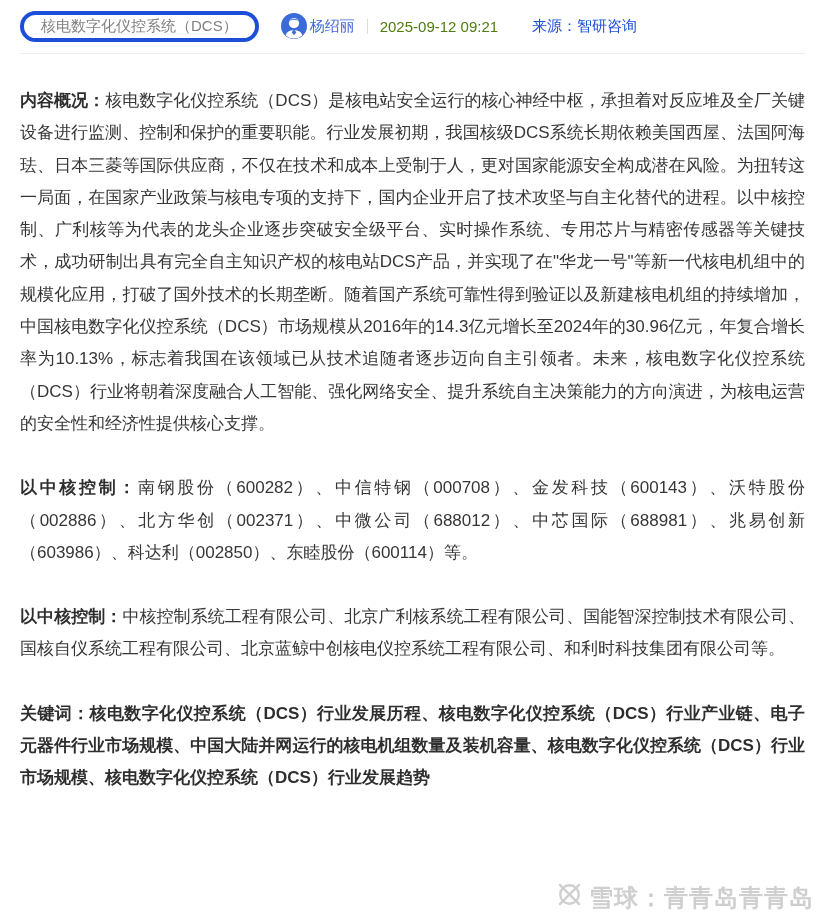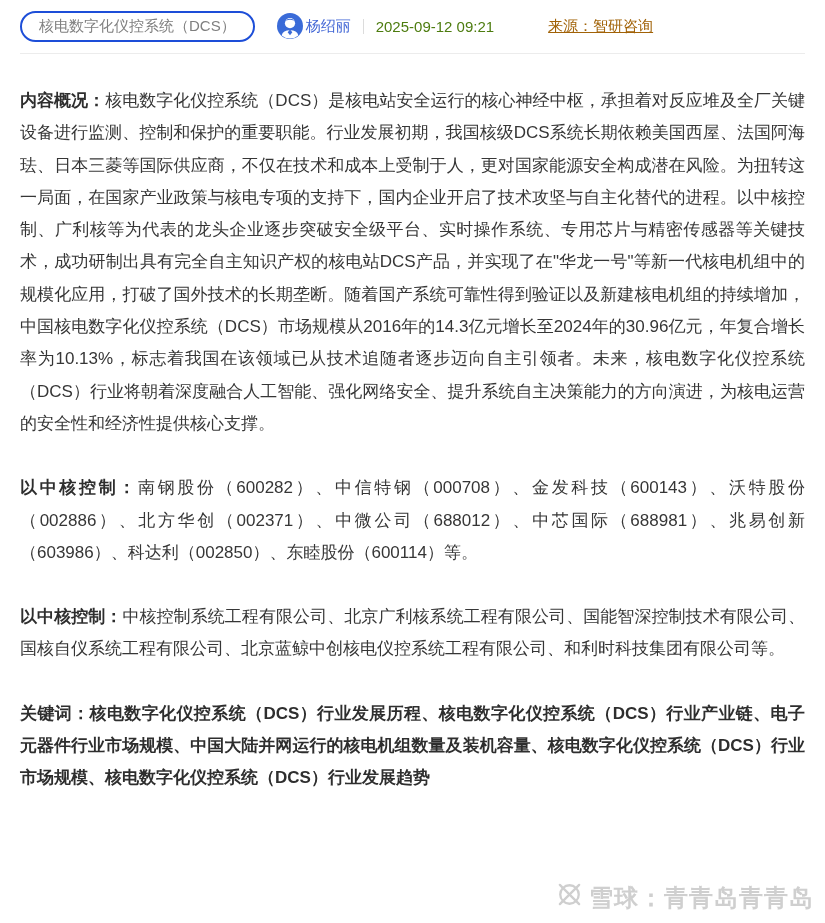--- a/index.html
+++ b/index.html
@@ -26,21 +26,21 @@
     display: flex;
     align-items: center;
     font-size: 15px;
     white-space: nowrap;
   }
   .tag-pill {
     display: inline-flex;
     align-items: center;
     height: 31px;
     padding: 0 17px;
-    border: 2px solid #1d4ed8;
+    border: 4px solid #1d4ed8;
     border-radius: 17px;
     color: #7f7f7f;
     cursor: pointer;
     background: #fff;
   }
   .avatar {
     width: 26px;
     height: 26px;
     margin-left: 22px;
     display: inline-flex;
@@ -53,21 +53,21 @@
     text-decoration: none;
     cursor: pointer;
   }
   .meta-sep {
     width: 1px;
     height: 15px;
     background: #dcdcdc;
     margin: 0 12px;
   }
   .date { color: #4d7c0f; }
-  .source { color: #a16207; margin-left: 54px; text-decoration: underline; }
+  .source { color: #1d4ed8; margin-left: 34px; }
   .divider {
     margin: 11px 20px 0 20px;
     border: none;
     border-top: 1px solid #ececec;
     height: 0;
   }
   .article {
     margin: 31px 20px 0 20px;
     font-size: 17px;
     line-height: 32.3px;

